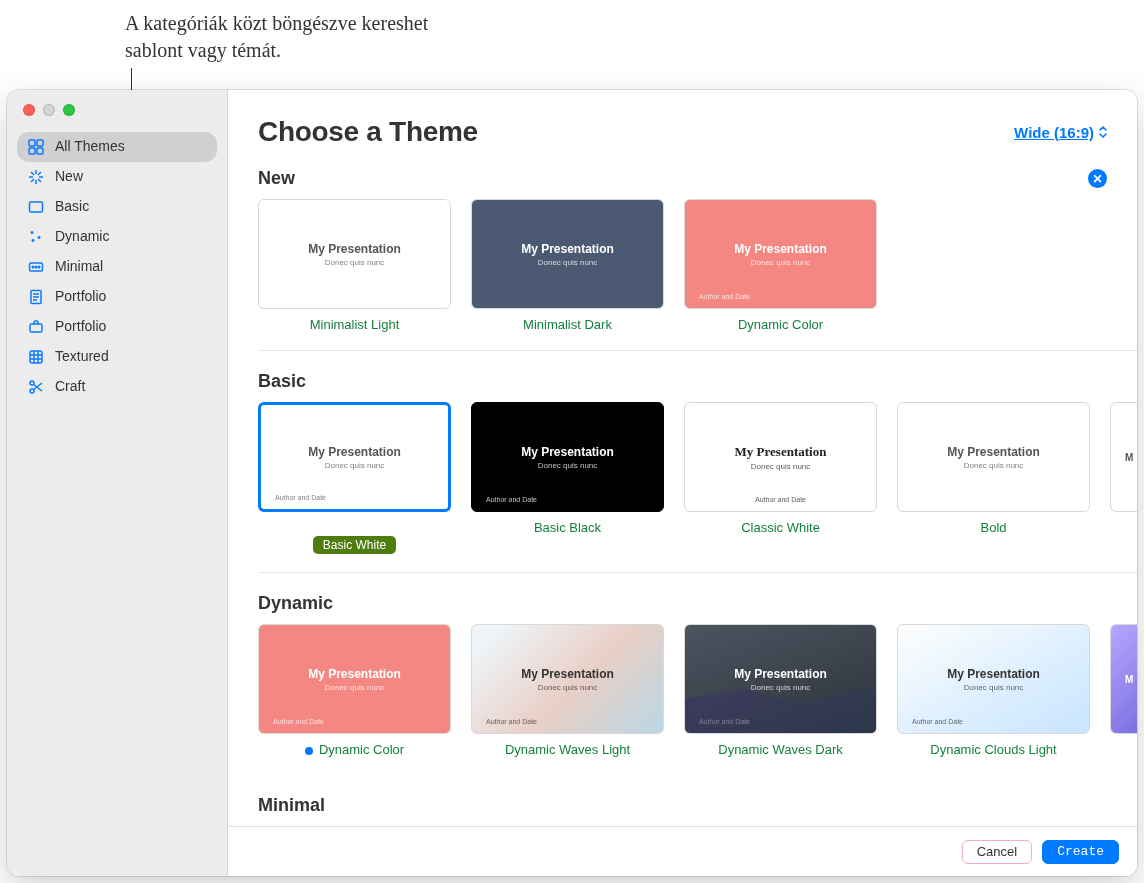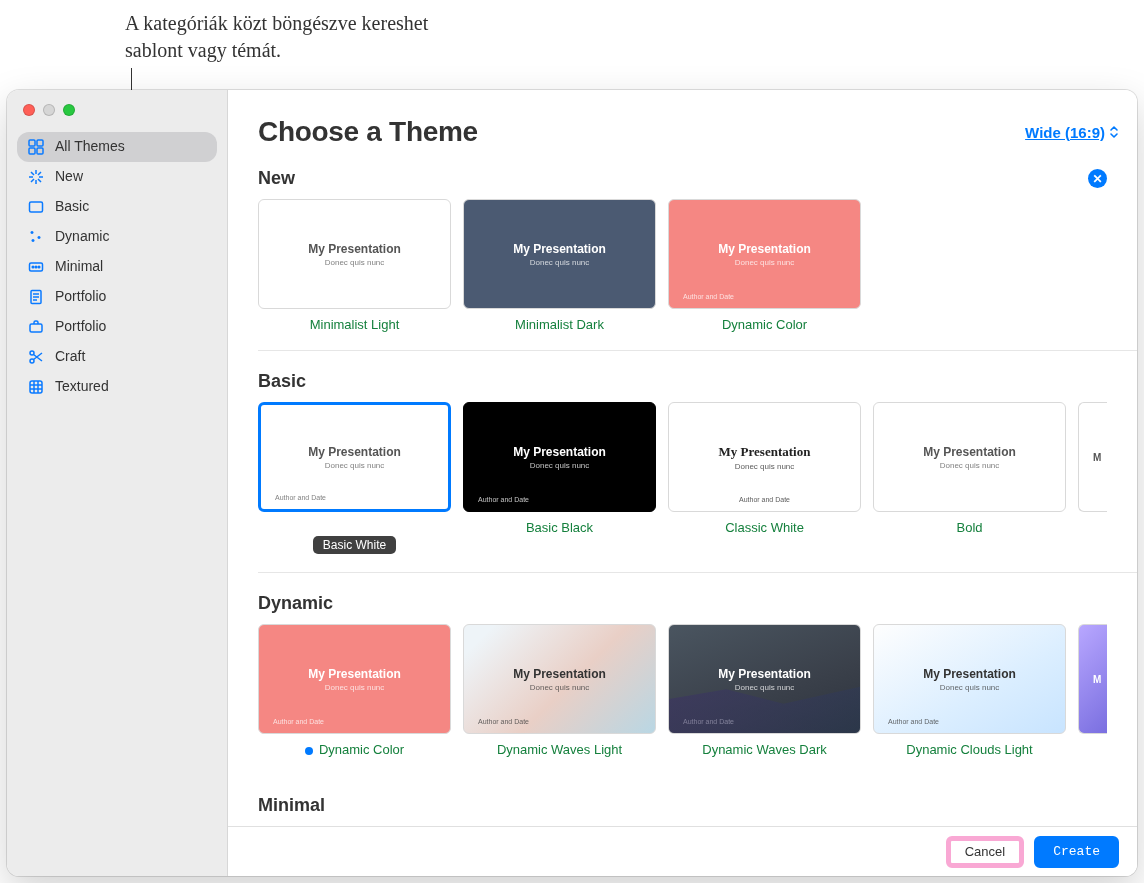--- a/index.html
+++ b/index.html
@@ -87,21 +87,21 @@
     flex:1;
     display:flex;
     flex-direction:column;
     background:#fff;
     min-width:0;
   }
   .main-header{
     display:flex;
     align-items:center;
     justify-content:space-between;
-    padding:26px 18px 12px 30px;
+    padding:26px 29px 12px 30px;
   }
   .main-title{font-size:28px;font-weight:700;letter-spacing:-0.3px;}
   .aspect-pill{
     color:#007aff;
     font-size:15px;
     font-weight:600;
     display:flex;align-items:center;gap:4px;
     cursor:default;
     text-decoration:underline;
   }
@@ -113,21 +113,21 @@
     display:flex;align-items:center;justify-content:space-between;
     padding-right:30px;margin-top:8px;margin-bottom:10px;
   }
   .section-title{font-size:18px;font-weight:700;}
   .section-close{
     width:19px;height:19px;border-radius:50%;background:#007aff;color:#fff;
     display:flex;align-items:center;justify-content:center;font-size:12px;font-weight:700;
   }
 
   .theme-row{
-    display:flex;gap:12px;
+    display:flex;gap:20px;
     padding-bottom:18px;
     border-bottom:1px solid #e6e6e6;
     margin-right:0;
     overflow:hidden;
   }
   .theme-row.noborder{border-bottom:none;}
 
   .theme-card{width:193px;flex:0 0 193px;text-align:center;}
   .thumb{
     width:193px;height:110px;border-radius:6px;
@@ -141,36 +141,36 @@
   .thumb .p-sub{font-size:8px;opacity:0.75;margin-top:2px;}
   .thumb .p-foot{font-size:7px;position:absolute;bottom:8px;left:14px;opacity:0.75;}
   .thumb.centered{align-items:center;text-align:center;}
   .thumb.centered .p-foot{left:0;right:0;text-align:center;}
 
   .thumb.selected{border:3px solid #007aff;}
 
   .theme-label{margin-top:8px;font-size:13px;color:#15803d;}
   .theme-label.selected{
     display:inline-block;
-    background:#404040;color:#fff;
+    background:#4d7c0f;color:#fff;
     padding:2px 10px;border-radius:5px;font-size:12px;font-weight:500;margin-top:24px;
   }
   .theme-label .bluedot{display:inline-block;width:8px;height:8px;border-radius:50%;background:#007aff;margin-right:6px;vertical-align:middle;}
 
   
   .footer{
     border-top:1px solid #e0e0e0;
     height:50px;
     display:flex;align-items:center;justify-content:flex-end;
     gap:10px;padding:0 18px;background:#fff;
   }
   .btn{
-    height:32px;padding:0 14px;border-radius:6px;font-size:13px;
+    height:24px;padding:0 14px;border-radius:6px;font-size:13px;
     display:flex;align-items:center;justify-content:center;
-    border:5px solid #f9a8d4;background:#fff;color:#333;
+    border:1px solid #f9a8d4;background:#fff;color:#333;
   }
   .btn.primary{background:#007aff;border-color:#007aff;color:#fff;font-weight:500;font-family:Liberation Mono, monospace;}
 
   
   .bg-white{background:#fff;color:#555;}
   .bg-dark{background:#4b5a72;color:#fff;}
   .bg-coral{background:#f58783;color:#fff;}
   .bg-black{background:#000;color:#fff;border-color:#000;}
   .bg-classic{background:#fff;color:#222;}
   .bg-classic .p-title{font-family:Georgia,serif;font-weight:700;font-size:13px;}
@@ -268,35 +268,35 @@
             <svg viewBox="0 0 16 16">
               <rect x="2" y="5" width="12" height="8" rx="1.5"></rect>
               <path d="M6 5V3.5A1.5 1.5 0 017.5 2h1A1.5 1.5 0 0110 3.5V5"></path>
             </svg>
           </span>
           <span>Portfolio</span>
         </div>
         <div class="side-item">
           <span class="side-icon">
             <svg viewBox="0 0 16 16">
+              <rect x="2" y="2" width="12" height="12" rx="2"></rect>
+              <path d="M2 6h12M2 10h12M6 2v12M10 2v12"></path>
+            </svg>
+          </span>
+          <span>Textured</span>
+        </div>
+        <div class="side-item">
+          <span class="side-icon">
+            <svg viewBox="0 0 16 16">
               <circle cx="4" cy="4" r="2"></circle>
               <circle cx="4" cy="12" r="2"></circle>
               <path d="M5.5 5.5L14 12M5.5 10.5L14 4"></path>
             </svg>
           </span>
           <span>Craft</span>
-        </div>
-        <div class="side-item">
-          <span class="side-icon">
-            <svg viewBox="0 0 16 16">
-              <rect x="2" y="2" width="12" height="12" rx="2"></rect>
-              <path d="M2 6h12M2 10h12M6 2v12M10 2v12"></path>
-            </svg>
-          </span>
-          <span>Textured</span>
         </div>
       </div>
   </div>
 
   <div class="main">
     <div class="main-header">
       <div class="main-title">Choose a Theme</div>
       <div class="aspect-pill">
         <span>Wide (16:9)</span>
         <span class="updown">

